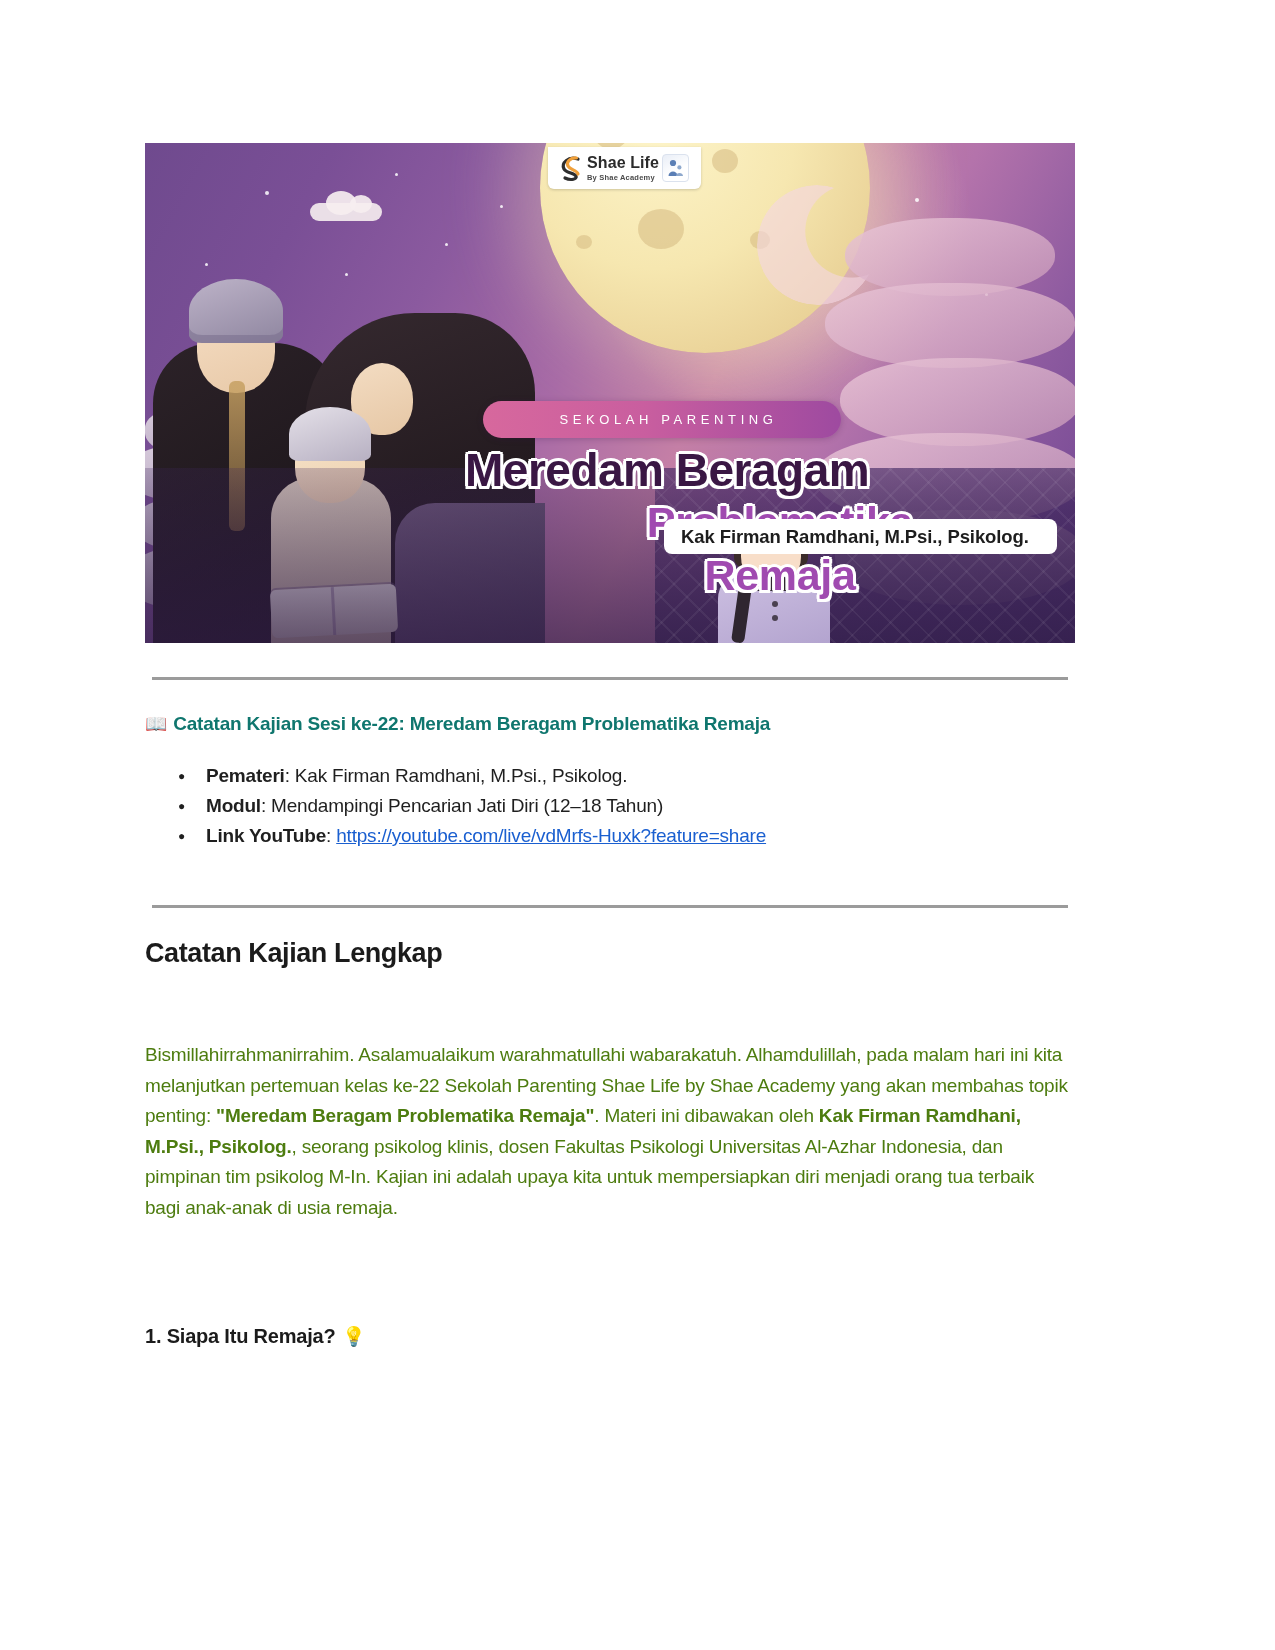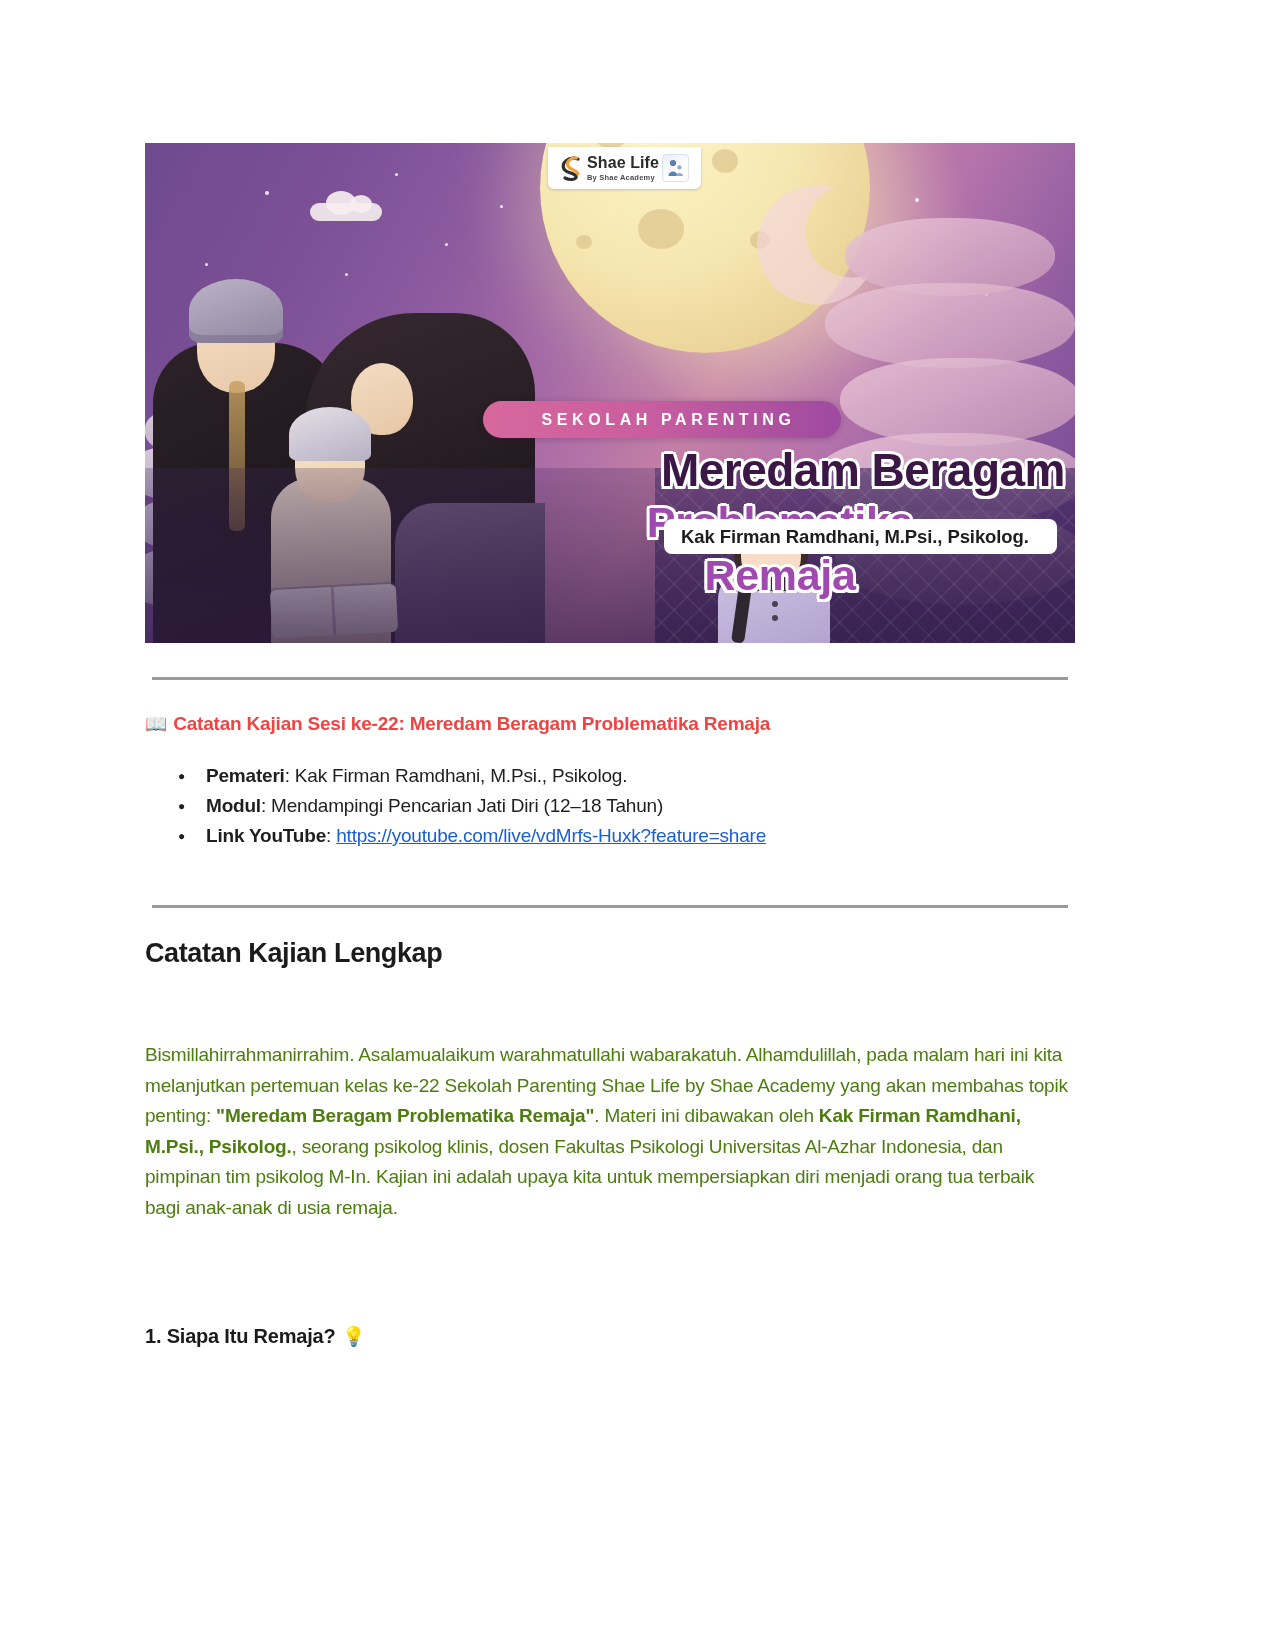--- a/index.html
+++ b/index.html
@@ -235,26 +235,26 @@
 
   
   .pill {
     position:absolute; left: 338px; top: 258px; width: 358px; height: 37px;
     border-radius: 20px;
     background: linear-gradient(90deg, #d7689d 0%, #c95e9f 45%, #9e4aa0 100%);
     display:flex; align-items:center; justify-content:center;
     box-shadow: 0 1px 6px rgba(60,20,70,0.25);
   }
   .pill span {
-    color:#ffffff; font-size: 16px; font-weight: bold; letter-spacing: 4.6px; margin-left: 13px;
+    color:#ffffff; font-size: 13px; font-weight: normal; letter-spacing: 4.6px; margin-left: 13px;
   }
 
   .poster-h1 {
     position:absolute; left: 320px; top: 300px; width: 600px;
-    text-align:right;
+    text-align:left;
     font-size: 46px; font-weight: bold; letter-spacing: -0.5px;
     color: #3a1744;
     text-shadow:
       -2.5px -2.5px 0 #fff, 2.5px -2.5px 0 #fff, -2.5px 2.5px 0 #fff, 2.5px 2.5px 0 #fff,
       0 3px 0 #fff, 0 -3px 0 #fff, 3px 0 0 #fff, -3px 0 0 #fff;
   }
   .poster-h2 {
     position:absolute; left: 350px; top: 355px; width: 570px;
     text-align:center;
     font-size: 43px; font-weight: bold; letter-spacing: -0.3px;
@@ -299,21 +299,21 @@
   .divider {
     position:absolute; left: 152px; width: 916px; height: 3px;
     background: #9b9b9b;
   }
   .div1 { top: 677px; }
   .div2 { top: 905px; }
 
   
   .meta-title {
     position:absolute; left: 145px; top: 713px;
-    font-size: 19px; font-weight: bold; color: #ef4444; letter-spacing: -0.2px;
+    font-size: 19px; font-weight: bold; color: #0f766e; letter-spacing: -0.2px;
   }
   .meta-title .emoji { font-size: 18px; margin-right: 6px; }
 
   .meta-list {
     position:absolute; left: 161px; top: 754px; width: 900px;
     list-style: none; margin:7px; padding:0;
   }
   .meta-list li {
     position:relative;
     padding-left: 38px;

